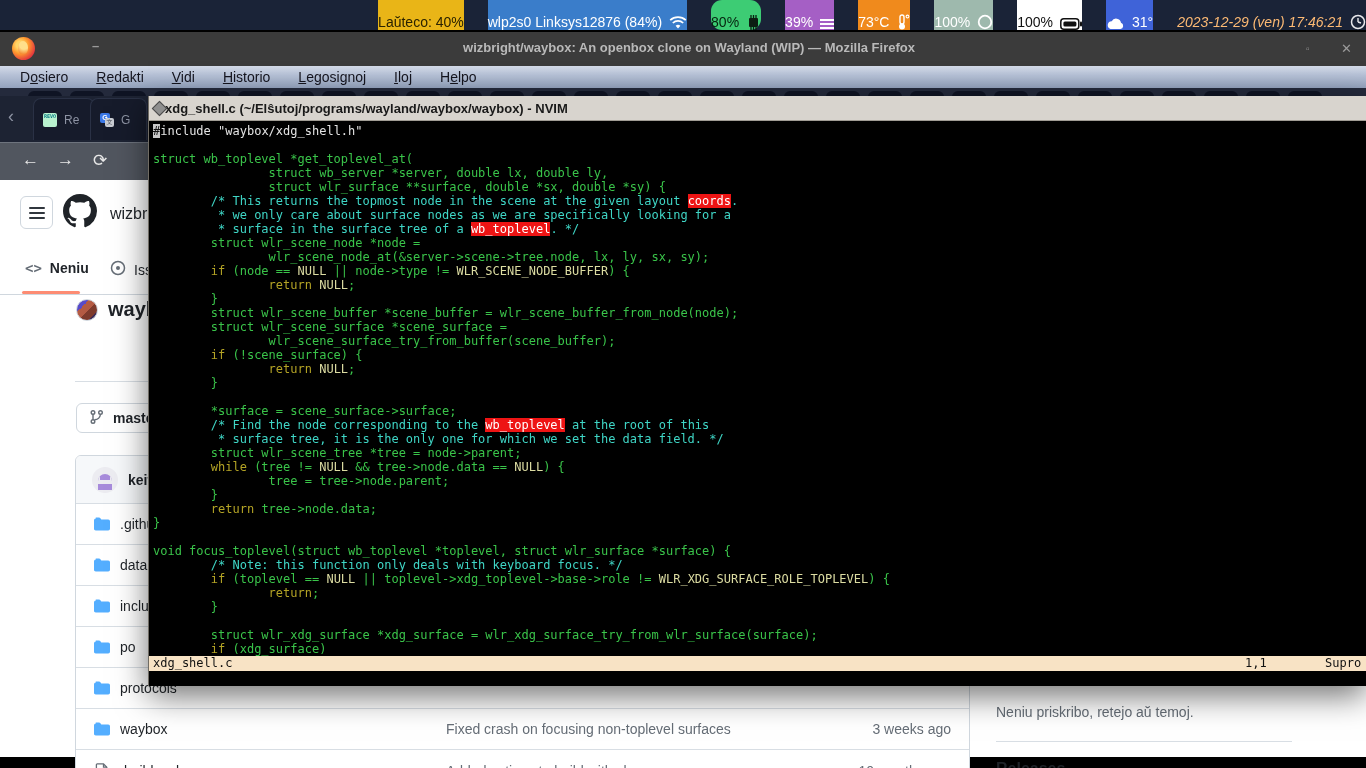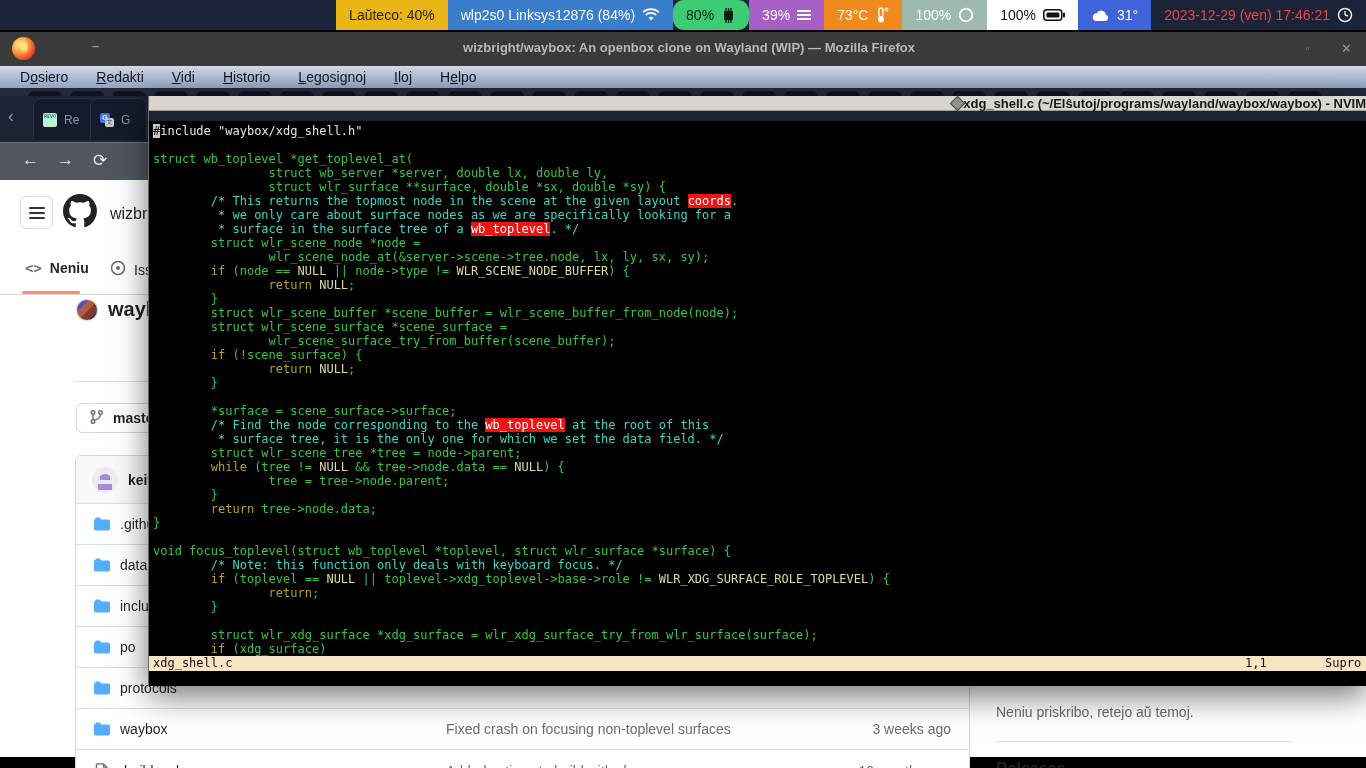--- a/index.html
+++ b/index.html
@@ -1,21 +1,21 @@
 <!DOCTYPE html>
 <html><head>
 <meta charset="utf-8">
 <style>
   * { margin:0; padding:0; box-sizing:border-box; }
   html,body { width:1366px; height:768px; overflow:hidden; background:#000; font-family:"Liberation Sans",sans-serif; }
   #screen { position:relative; width:1366px; height:768px; background:#000; }
 
   
   #panel { position:absolute; left:0; top:0; width:1366px; height:30px; background:#1a2337; display:flex; justify-content:flex-end; align-items:stretch; font-size:14px; }
-  .pseg { display:flex; align-items:center; gap:7px; padding:0 13px; white-space:nowrap; }
+  .pseg { display:flex; align-items:flex-end; gap:7px; padding:0 0; white-space:nowrap;margin-left:24px; }
   .pseg svg { display:block; }
 
   
   #ffwin { position:absolute; left:0; top:32px; width:1366px; height:736px; }
   #titlebar { position:absolute; left:0; top:0; width:1366px; height:34px; background:#3b3b3b; }
   #fftitle { position:absolute; left:12px; right:0; top:8px; text-align:center; color:#b9b9b9; font-weight:bold; font-size:13px; }
   #fficon { position:absolute; left:12px; top:5px; width:23px; height:23px; border-radius:50%;
             background:radial-gradient(circle at 35% 35%, #ffd567 0 18%, #ff9a2e 40%, #e3363d 75%, #8a2a87 100%); }
   #fficon:after{ content:""; position:absolute; left:6px; top:4px; width:10px; height:13px; border-radius:50% 50% 40% 40%; background:radial-gradient(circle at 60% 30%, #ffdf8a 0 40%, #f07018 100%); }
   .tb-btn { position:absolute; top:9px; color:#9a9a9a; font-size:13px; }
@@ -79,21 +79,21 @@
   .ficon { width:16px; height:16px; position:relative; flex:none; }
   .ficon svg { position:absolute; left:0; top:0; }
 
   #sidebar { position:absolute; left:996px; top:0; width:296px; }
   #about-text { position:absolute; left:0; top:524px; width:296px; color:#656d76; font-size:14px; }
   #side-divider { position:absolute; left:0; top:561px; width:296px; height:1px; background:#d8dee4; }
   #releases-h { position:absolute; left:0; top:580px; font-size:16px; font-weight:600; color:#1f2328; }
 
   
   #nvim { position:absolute; left:148px; top:96px; width:1218px; height:590px; z-index:30; box-shadow:0 10px 30px rgba(0,0,0,.55); border-left:1px solid #706c64; }
-  #nvim-titlebar { position:absolute; left:0; top:0; width:100%; height:15px; background:#d8d4ce; border-bottom:1px solid #a09c94; display:flex; align-items:center; padding-left:5px;justify-content:flex-end; }
+  #nvim-titlebar { position:absolute; left:0; top:0; width:100%; height:25px; background:#d8d4ce; border-bottom:1px solid #a09c94; display:flex; align-items:center; padding-left:5px; }
   #vim-icon { width:11px; height:11px; background:#8f8f8f; border:1px solid #4a4a4a; transform:rotate(45deg); flex:none; }
   #nvim-title { font-size:13px; font-weight:bold; color:#191919; white-space:nowrap; }
   #term { position:absolute; left:0; top:25px; width:100%; height:565px; background:#000; overflow:hidden; }
   #code-area { position:absolute; left:4px; top:3px; font-family:"DejaVu Sans Mono",monospace; font-size:12px; line-height:14px; white-space:pre; }
   .code-line { height:14px; }
   .tok-g { color:#3ac44a; }
   .tok-c { color:#3fd6c6; }
   .tok-k { color:#b3a325; }
   .tok-n { color:#dcdca2; }
   .tok-s { color:#e4e4e4; }
@@ -182,21 +182,21 @@
         </span>
     </div>
     <div class="pseg" style="background:#3f63d8;color:#ffffff;">
       <span>
           <svg width="19" height="13" viewBox="0 0 19 13">
             <path d="M4.5 12 a4 4 0 0 1 1.2-7.8 a5 5 0 0 1 9.3 1.6 a3.2 3.2 0 0 1-.6 6.2 Z" fill="#fff"></path>
           </svg>
         </span>
       <span>31°</span>
     </div>
-    <div class="pseg" style="color:#ef4444;">
+    <div class="pseg" style="color:#fdba74;font-style:italic;">
       <span>2023-12-29 (ven) 17:46:21</span>
       <span>
           <svg width="16" height="16" viewBox="0 0 16 16">
             <circle cx="8" cy="8" r="6.5" fill="none" stroke="#e8e8ec" stroke-width="1.5"></circle>
             <line x1="8" y1="8" x2="8" y2="4" stroke="#e8e8ec" stroke-width="1.4"></line>
             <line x1="8" y1="8" x2="11" y2="9" stroke="#e8e8ec" stroke-width="1.4"></line>
           </svg>
         </span>
     </div>
   </div>

